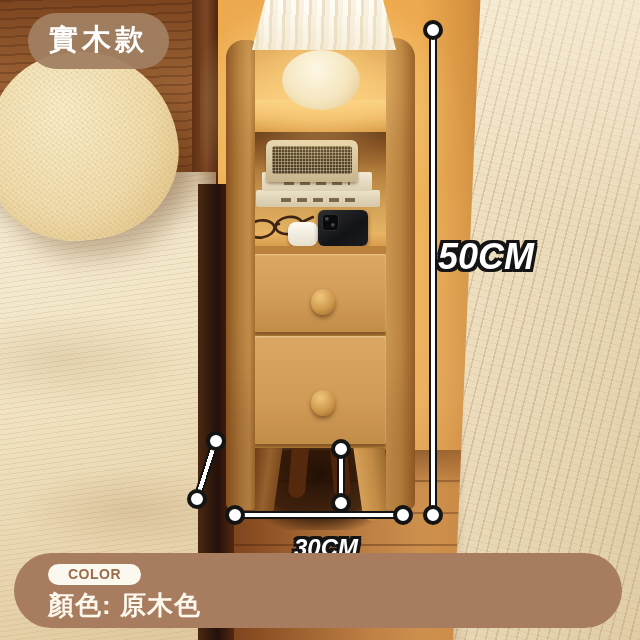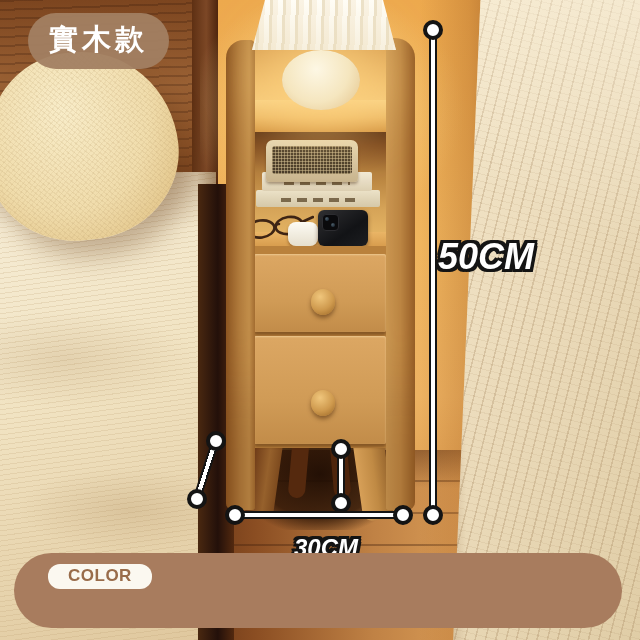--- a/index.html
+++ b/index.html
@@ -131,21 +131,21 @@
   .lbl-40{left:106px;top:440px;font-size:33px;}
   .lbl-10{left:243px;top:456px;font-size:32px;}
   .lbl-30{left:294px;top:512px;font-size:24px;margin-top:22px;}
 
   
   .badge{left:28px;top:13px;z-index:10;background:rgba(162,128,98,.95);border-radius:28px;
     padding:7px 21px 9px;color:#ffffff;font-size:29px;font-weight:700;letter-spacing:4px;}
   .info-bar{left:14px;top:553px;width:608px;height:75px;z-index:10;background:#a87c5e;border-radius:38px;}
   .info-group{position:absolute;top:11px;}
   .ig-color{left:34px;} .ig-spec{left:331px;}
-  .tag-pill{display:inline-block;background:#fbf8f0;color:#996c4a;font-size:17px;font-weight:700;
+  .tag-pill{display:inline-block;background:#fbf8f0;color:#996c4a;font-size:14px;font-weight:700;
     padding:2px 20px 3px;border-radius:12px;letter-spacing:.5px;}
   .info-value{margin-top:3px;font-size:26px;font-weight:700;color:#fcf8ee;letter-spacing:1px;}
 </style>
 </head>
 <body>
 
 <div class="stage">
 
   <div class="abs headboard"></div>
   <div class="abs headboard-post"></div>
@@ -221,16 +221,17 @@
   <div class="abs dim-dot" style="left:187px;top:489px;"></div>
 
   <div class="abs dim-label lbl-50">50CM</div>
   <div class="abs dim-label lbl-30">30CM</div>
 
   <div class="abs badge">實木款</div>
 
   <div class="abs info-bar">
     <div class="info-group ig-color">
       <span class="tag-pill">COLOR</span>
+      <div class="info-value">顏色: 原木色</div>
     </div>
   </div>
 
 </div>
 
 </body></html>

